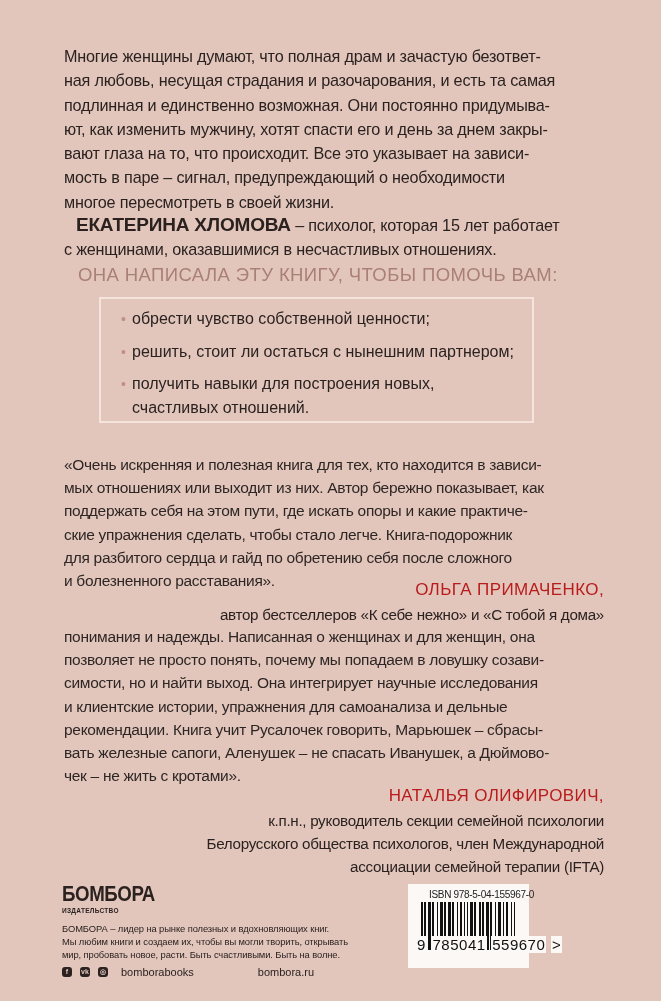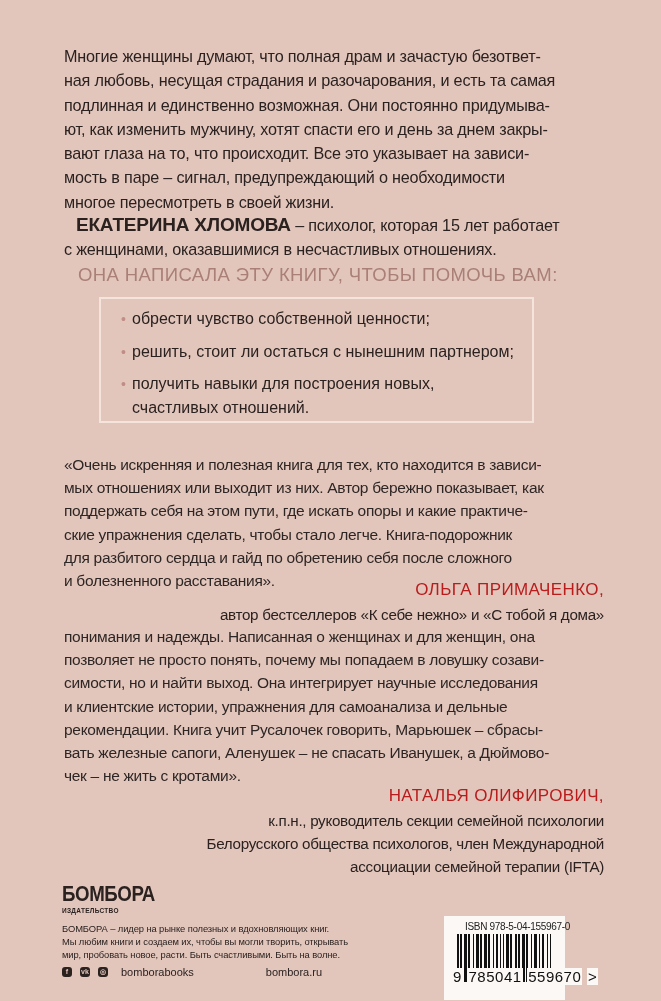--- a/index.html
+++ b/index.html
@@ -25,22 +25,22 @@
   .q2 { top:625px; }
   .sig-name { position:absolute; right:-10px; text-align:right; color:#b91c1c; font-size:17px; letter-spacing:0.4px; white-space:nowrap; }
   .sig-desc { position:absolute; right:-10px; text-align:right; font-size:15.2px; line-height:23px; letter-spacing:-0.3px; white-space:nowrap; }
   .footer-left { position:absolute; left:62px; top:883px; width:300px; }
   .brand { font-weight:bold; font-size:22px; letter-spacing:-0.5px; line-height:22px; transform:scaleX(0.85); transform-origin:left; }
   .brand-sub { font-weight:bold; font-size:6.5px; letter-spacing:0.3px; margin-top:2px; }
   .brand-desc { font-size:9.4px; line-height:13px; margin-top:8px; white-space:nowrap; letter-spacing:-0.1px; }
   .social { display:flex; align-items:center; gap:8px; margin-top:5px; font-size:11px; }
   .soc-icon { width:10px; height:10px; background:#2b2220; border-radius:3px; color:#e2c6bc; font-size:7px; line-height:10px; text-align:center; font-weight:bold; }
   .social .handle { margin-left:5px; }
-  .social .site { margin-left:22px;padding-left:42px; }
-  .isbn-box { position:absolute; left:444px; top:884px; width:121px; height:84px; background:#fbf8f6;margin-top:32px; }
+  .social .site { margin-left:14px;padding-left:42px; }
+  .isbn-box { position:absolute; left:408px; top:884px; width:121px; height:84px; background:#fbf8f6; }
   .isbn-text { position:absolute; top:5px; left:0; width:147px; text-align:center; font-size:10px; letter-spacing:-0.3px; color:#222; }
   .barcode { position:absolute; top:18px; left:13px; width:122px; height:48px; display:flex; align-items:stretch; }
   .bar { background:#111; height:100%; }
   .gap { height:100%; }
   .isbn-digits { position:absolute; top:52px; left:8px; font-size:15px; letter-spacing:0.5px; color:#111; background:transparent; white-space:nowrap; font-family:"Liberation Sans", sans-serif; }
   .isbn-digits span { background:#fbf8f6; padding:0 1px; }
 </style>
 </head>
 <body>
 

